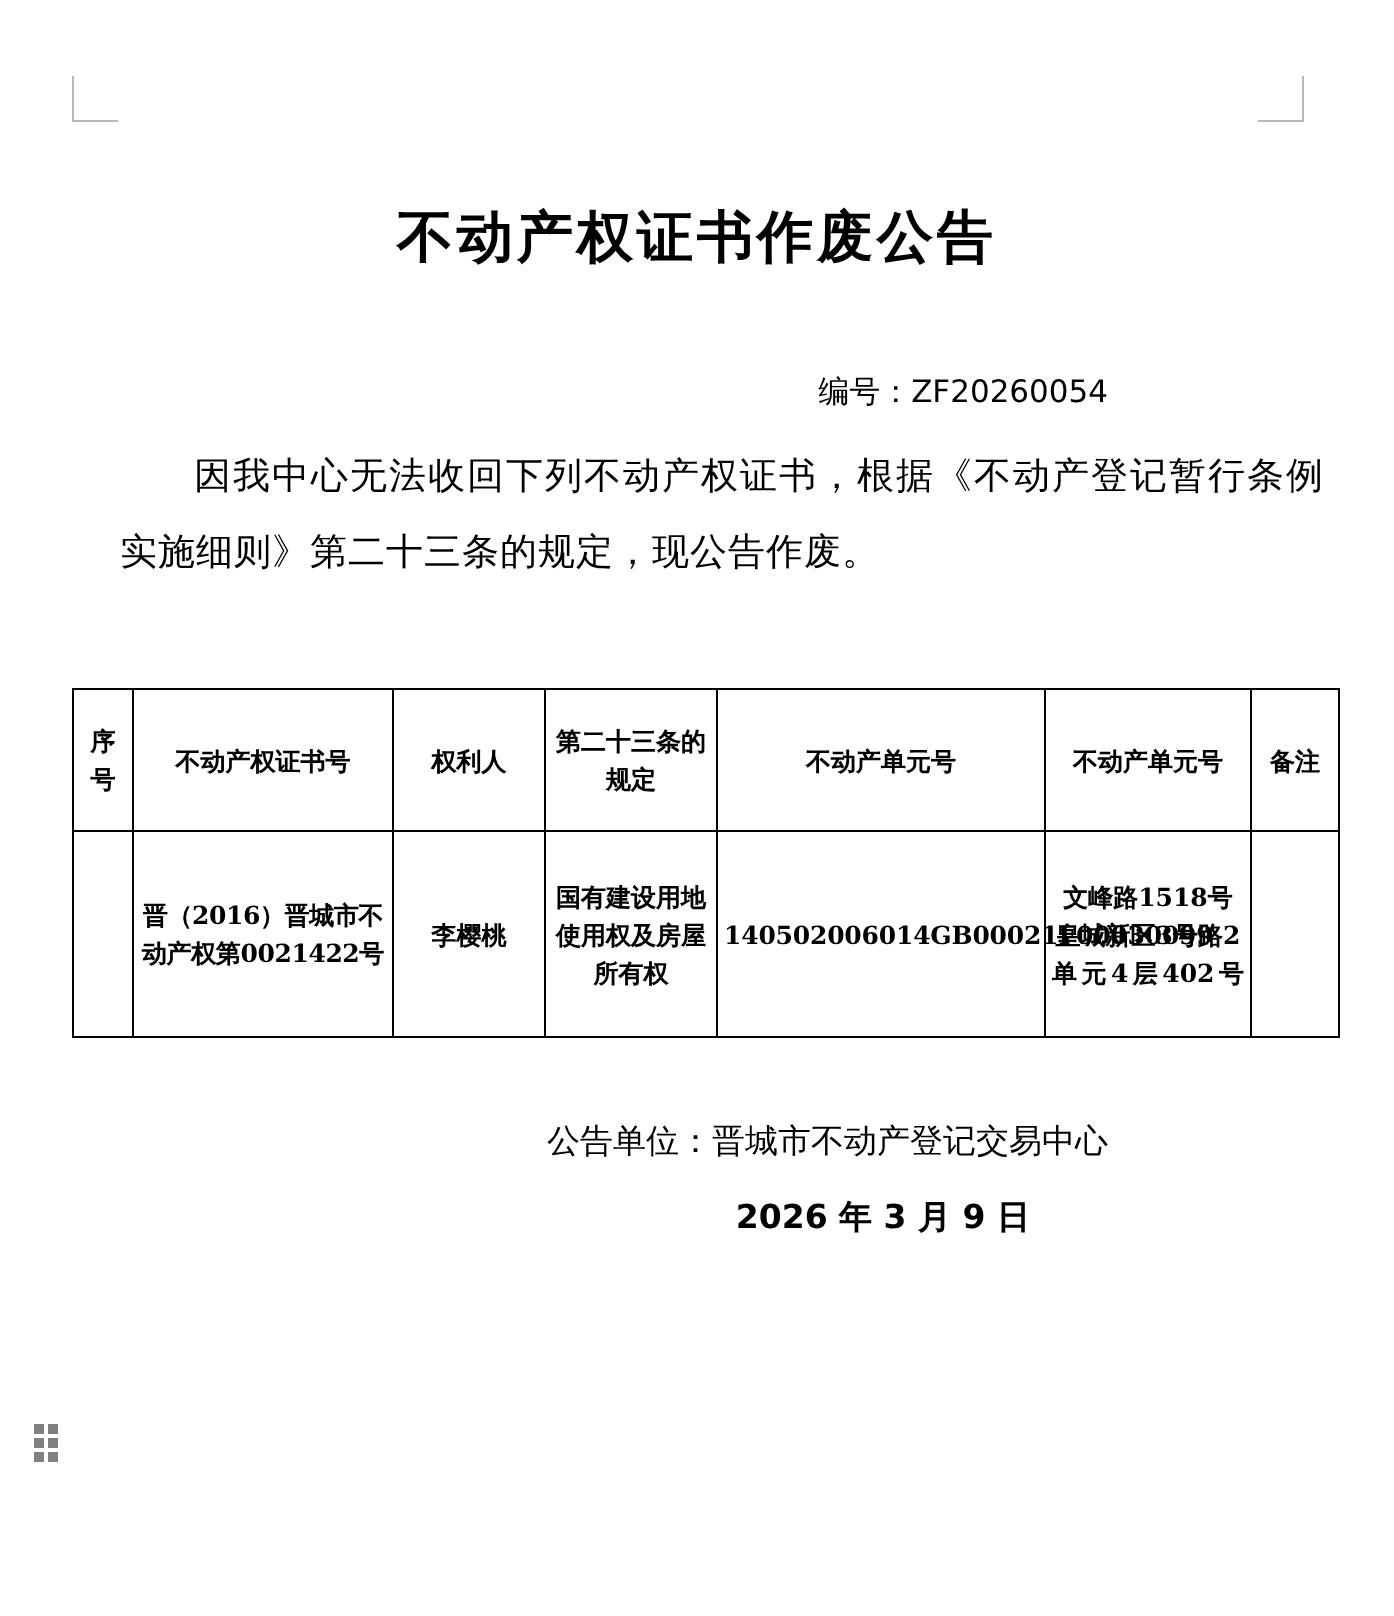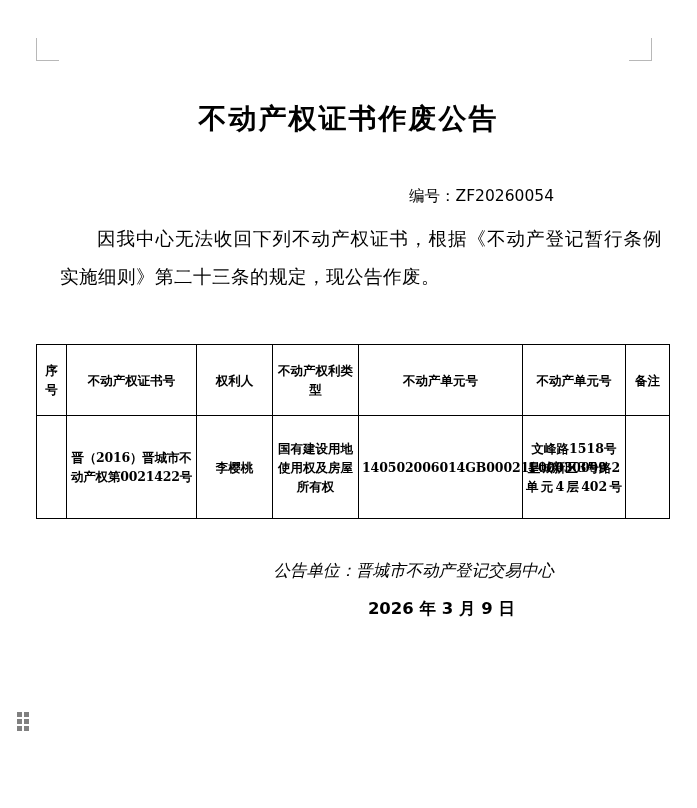--- a/index.html
+++ b/index.html
@@ -153,21 +153,21 @@
 
   
   .sign-block {
     position: absolute;
     right: 58px;
     top: 560px;
     text-align: right;
     font-size: 16.5px;
     font-family: "DejaVu Sans", "Liberation Sans", sans-serif;
   }
-  .sign-org { margin-bottom: 16px; font-style: italic; }
+  .sign-org { margin-bottom: 16px; }
   .sign-date { margin-right: 39px; font-weight: bold; }
 </style>
 </head>
 <body>
 
 <div class="page">
 
   <div class="corner tl"></div>
   <div class="corner tr"></div>
 
@@ -187,21 +187,21 @@
       <col class="col-type">
       <col class="col-unit">
       <col class="col-loc">
       <col class="col-remark">
     </colgroup>
     <thead>
       <tr>
         <th>序号</th>
         <th>不动产权证书号</th>
         <th>权利人</th>
-        <th>不动产权利类型</th>
+        <th>第二十三条的规定</th>
         <th>不动产单元号</th>
         <th>不动产单元号</th>
         <th>备注</th>
       </tr>
     </thead>
     <tbody>
       <tr>
         <td></td>
         <td class="cell-cert">晋（2016）晋城市不动产权第0021422号</td>
         <td>李樱桃</td>

